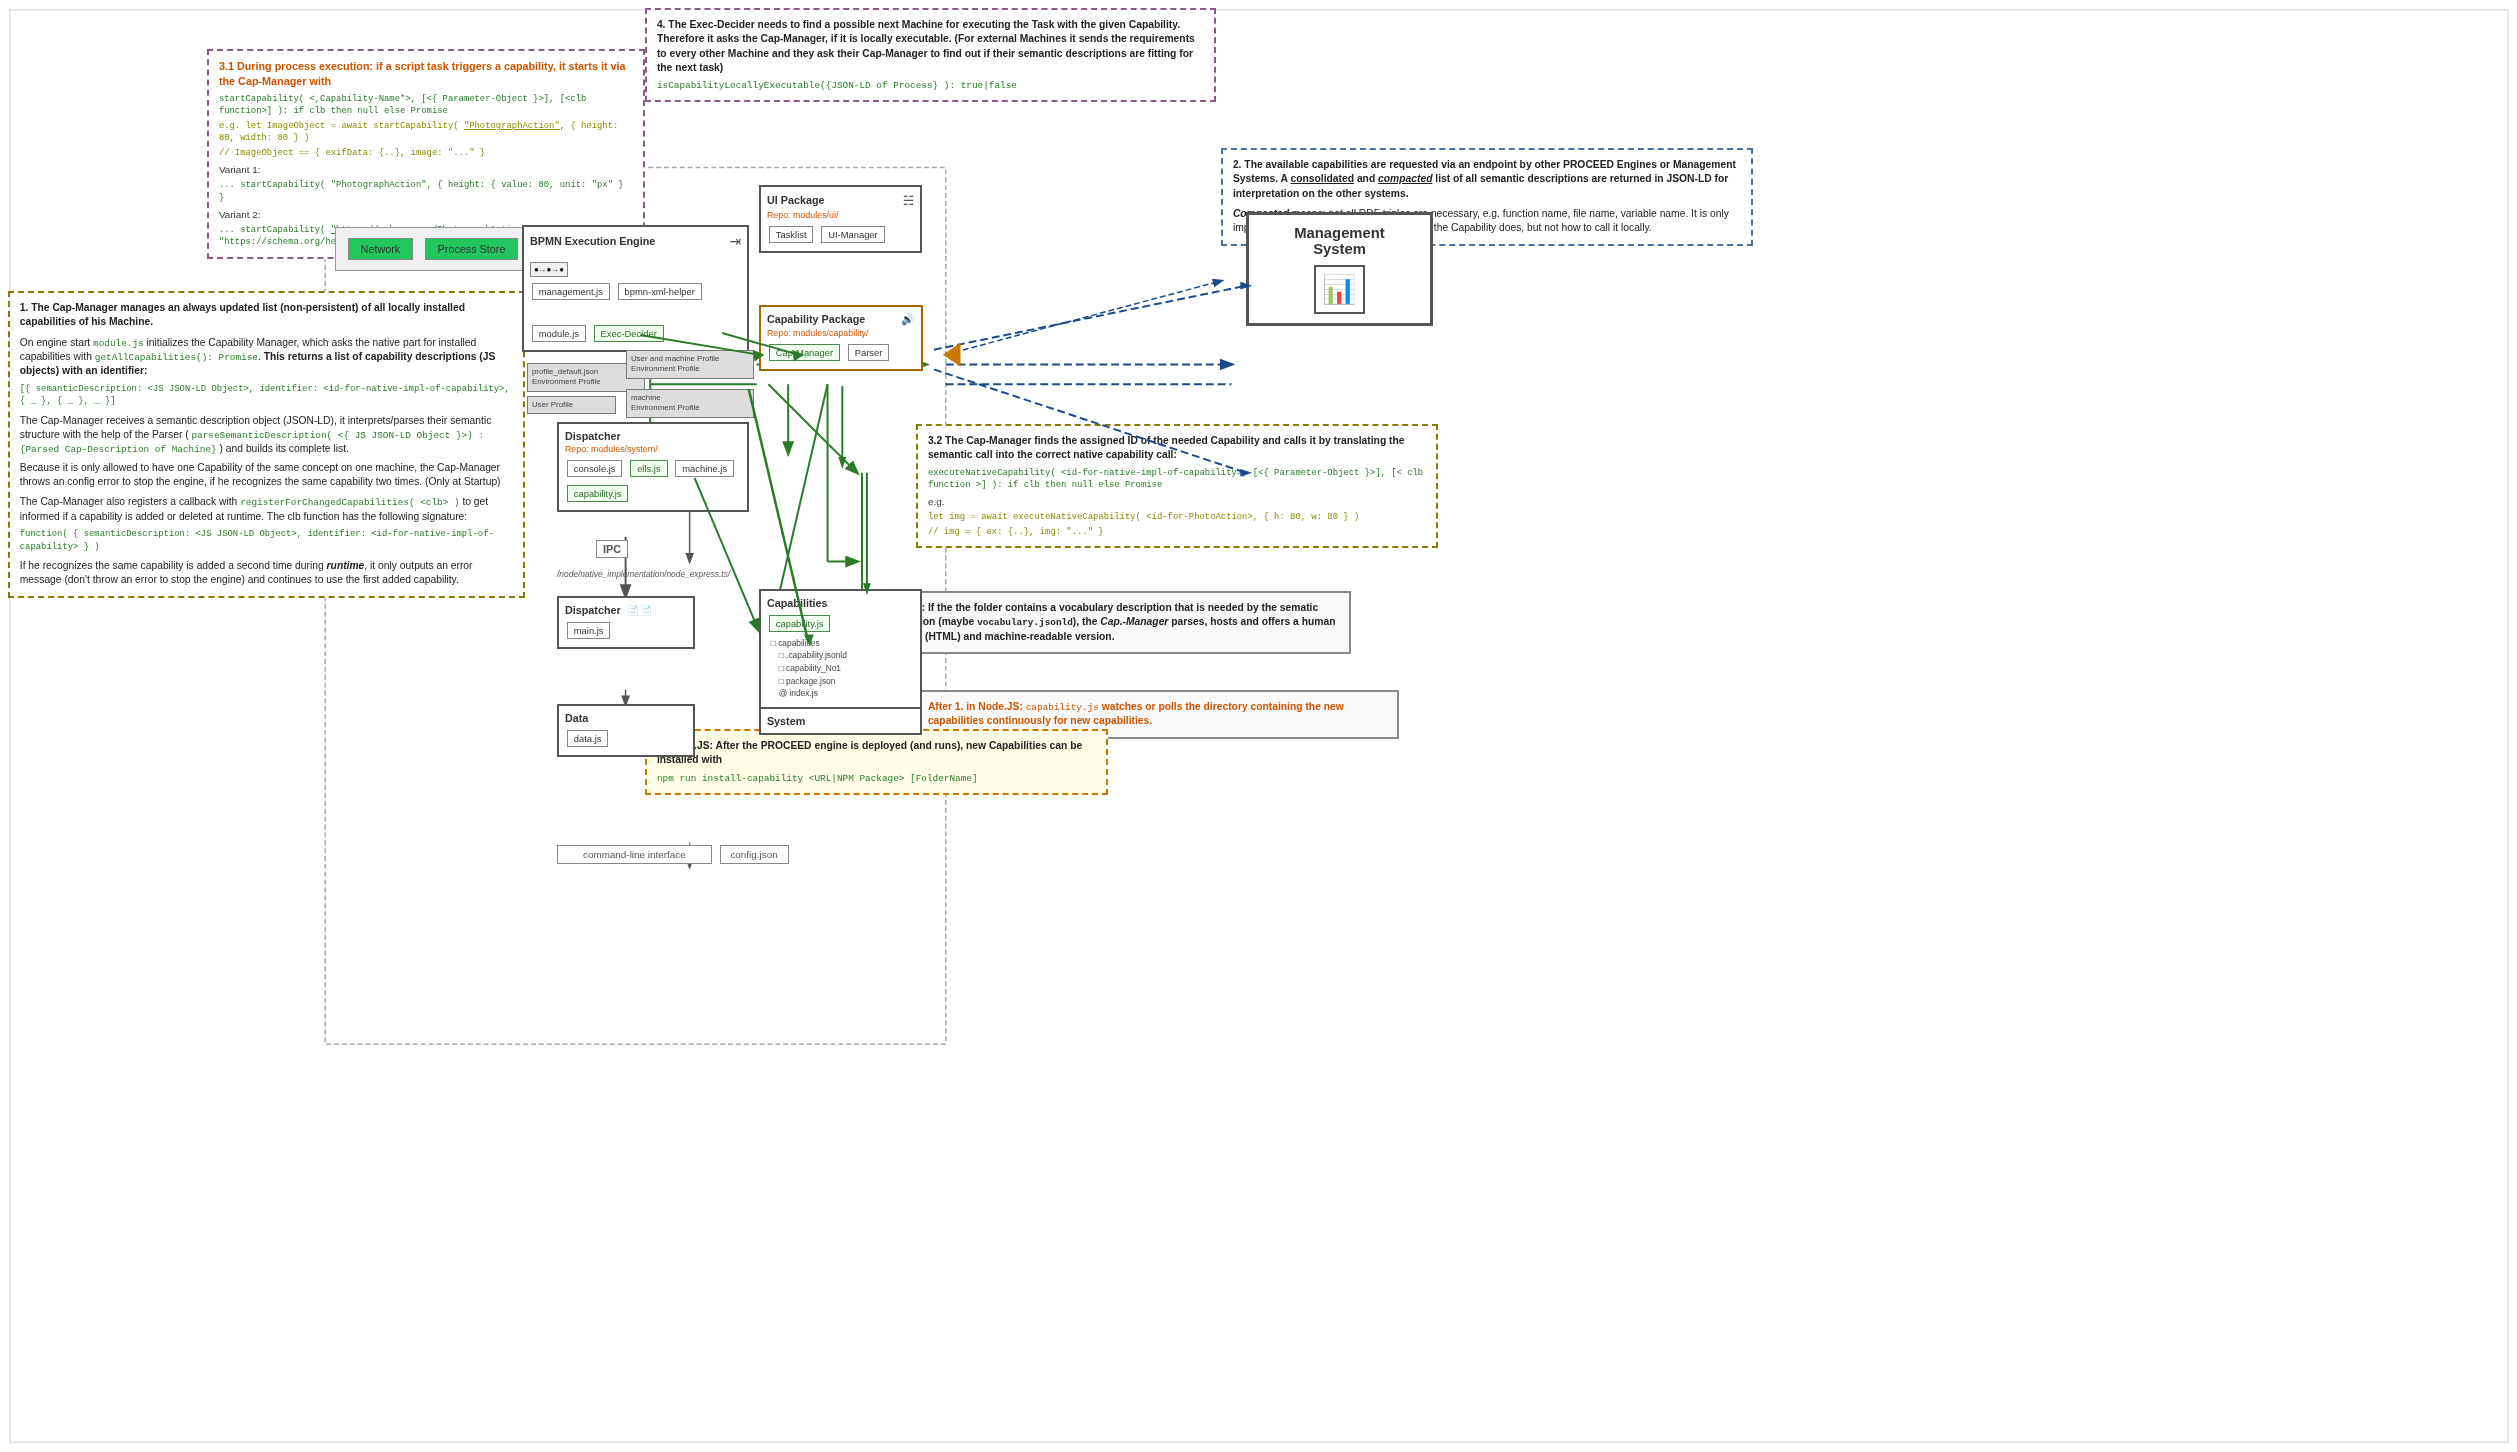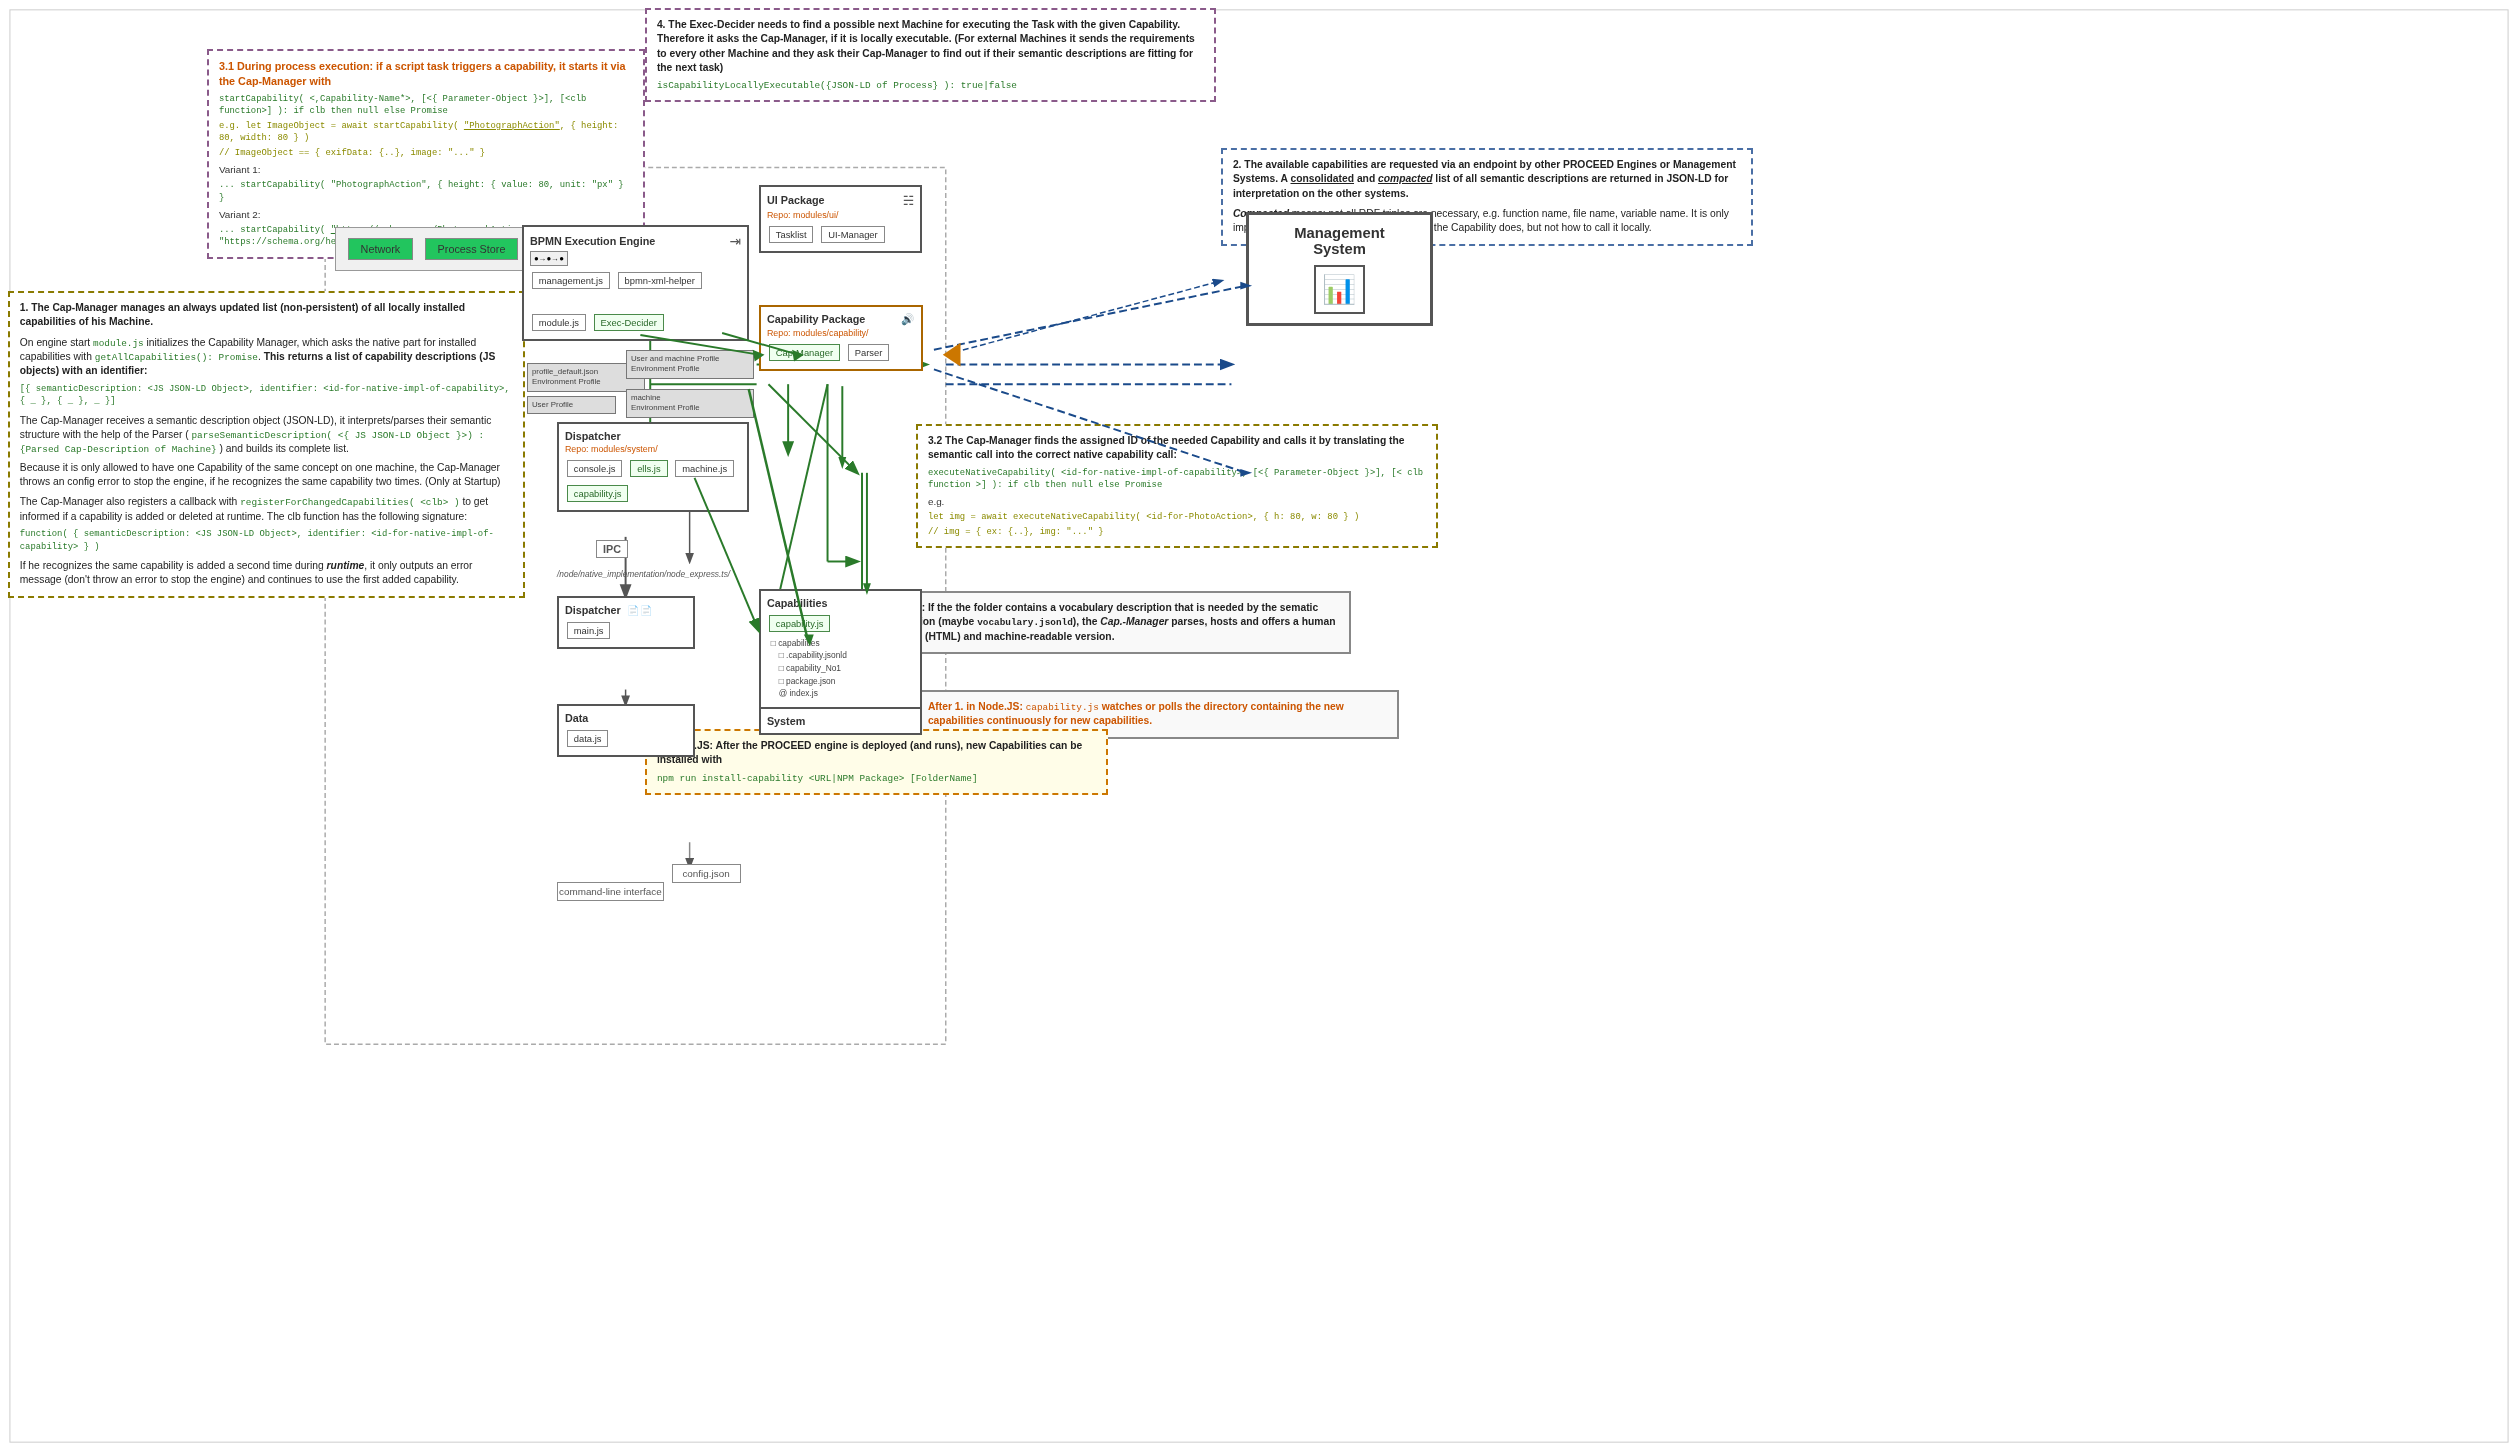--- a/index.html
+++ b/index.html
@@ -239,21 +239,21 @@
   </div>
 
   <div style="position:absolute; left:335px; top:227px; border:1.5px solid #999; background:#f0f0f0; padding:9.9px 11.8px;">
     <div style="display:flex; gap:7.9px;">
       <div class="net-btn">Network</div>
       <div class="net-btn">Process Store</div>
     </div>
   </div>
 
   <div style="position:absolute; left:522px; top:225px; width:227px; border:2px solid #555; background:#fff; padding:5.9px;">
-    <div style="display:flex; justify-content:space-between; align-items:center; margin-bottom:2px;">
+    <div style="display:flex; justify-content:space-between; align-items:center; margin-bottom:13px;">
       <span style="font-size:10.8px; font-weight:bold; color:#333;">BPMN Execution Engine</span>
       <span style="font-size:13.8px; color:#555;">⇥</span>
     </div>
     <div style="display:flex; gap:3.9px; margin-bottom:3.9px;">
       <span style="border:1px solid #888; background:#f0f0f0; padding:2px 3px; font-size:7.9px;">●→●→●</span>
     </div>
     <div style="display:flex; gap:3.9px; flex-wrap:wrap; margin-bottom:21px;">
       <span class="small-module">management.js</span>
       <span class="small-module">bpmn-xml-helper</span>
     </div>
@@ -354,21 +354,21 @@
     <span class="small-module">data.js</span>
   </div>
 
   <div style="position:absolute; left:759px; top:707px; width:163px; border:2px solid #555; background:#fff; padding:5.9px;">
     <div>
       <span style="font-size:10.8px; font-weight:bold; color:#333;">System</span>
     </div>
   </div>
 
   <div style="position:absolute; left:557px; top:845px; display:flex; gap:7.9px; align-items:center;">
-    <div style="border:1px solid #888; background:#fff; padding:3px 1px; font-size:9.9px; color:#555;margin-top:37px;">command-line interface</div>
+    <div style="border:1px solid #888; background:#fff; padding:3px 25px; font-size:9.9px; color:#555;">command-line interface</div>
     <div style="border:1px solid #888; background:#fff; padding:3px 9.9px; font-size:9.9px; color:#555;">config.json</div>
   </div>
 
   <div style="position:absolute; left:1246px; top:212px; width:187px; border:3px solid #555; background:#fff; padding:9.9px; text-align:center;">
     <div style="font-size:14.8px; font-weight:bold; color:#333; margin-bottom:7.9px;">Management<br>System</div>
     <div style="font-size:27.6px; border:2px solid #555; padding:5.9px; display:inline-block;">
       📊
     </div>
   </div>
 

